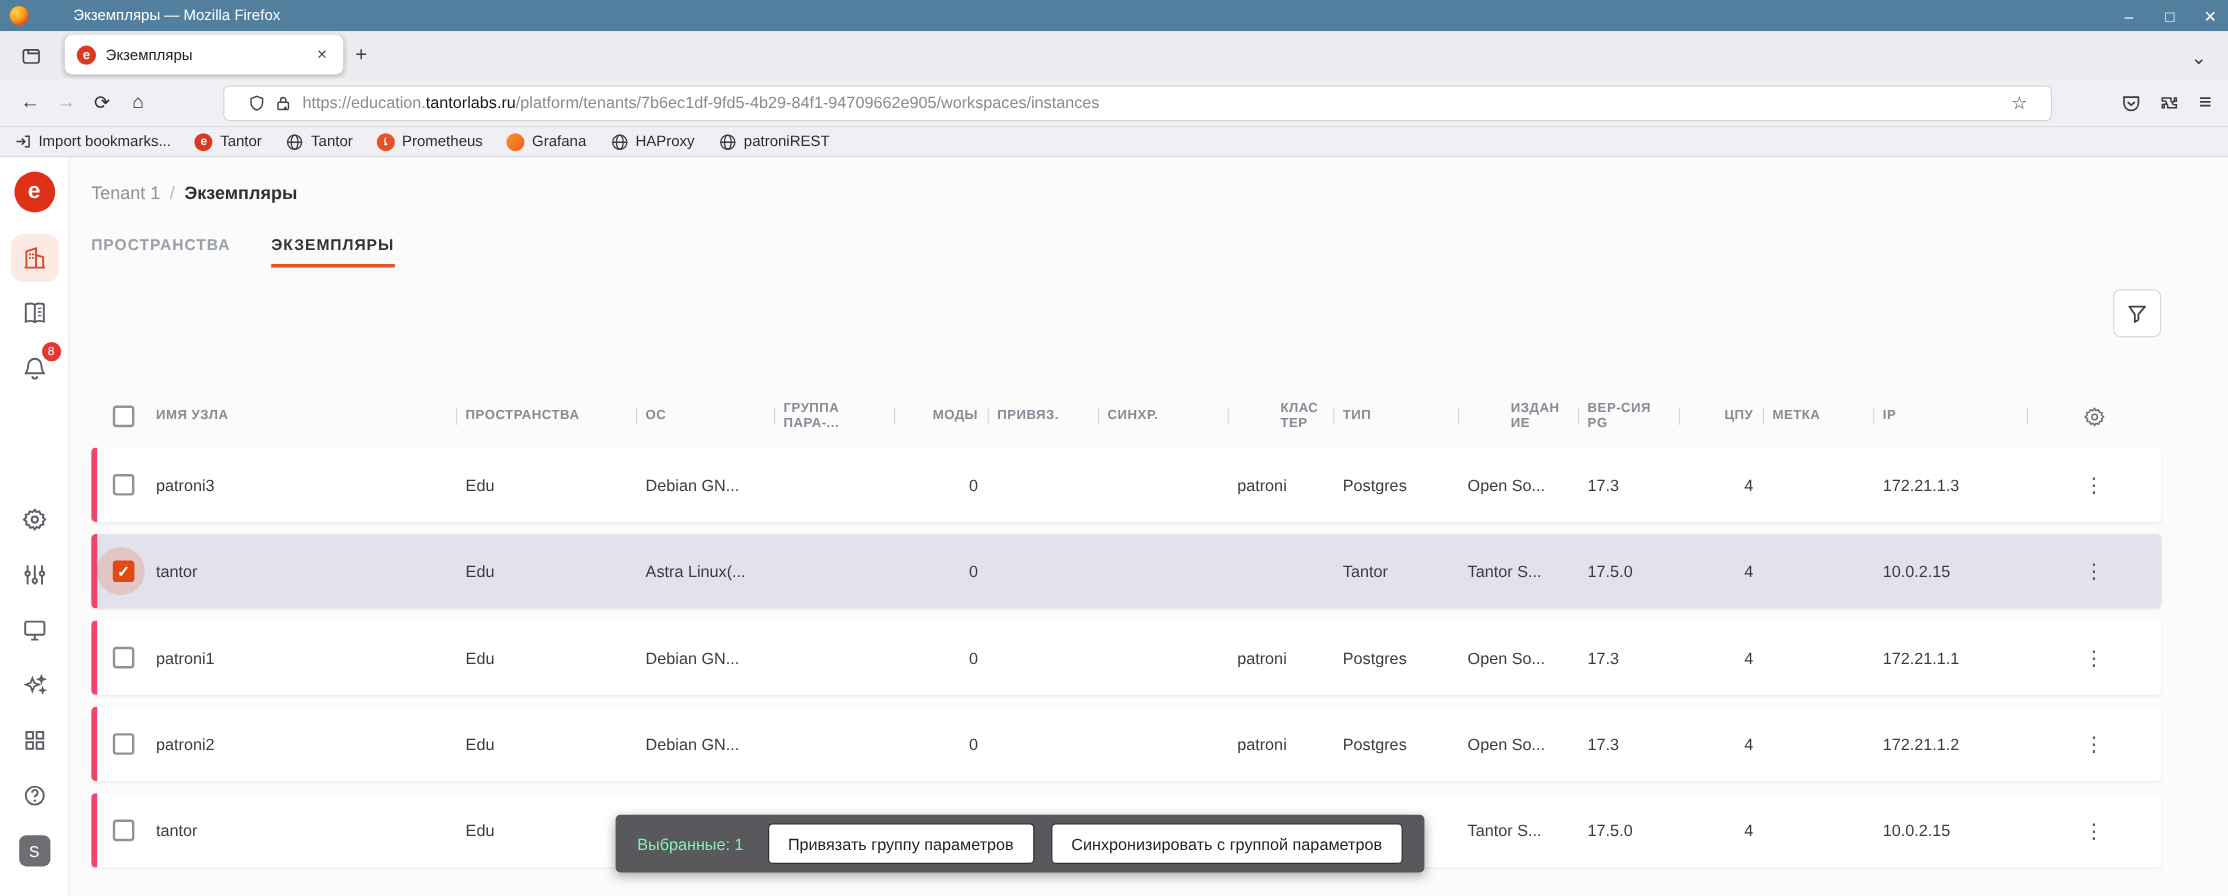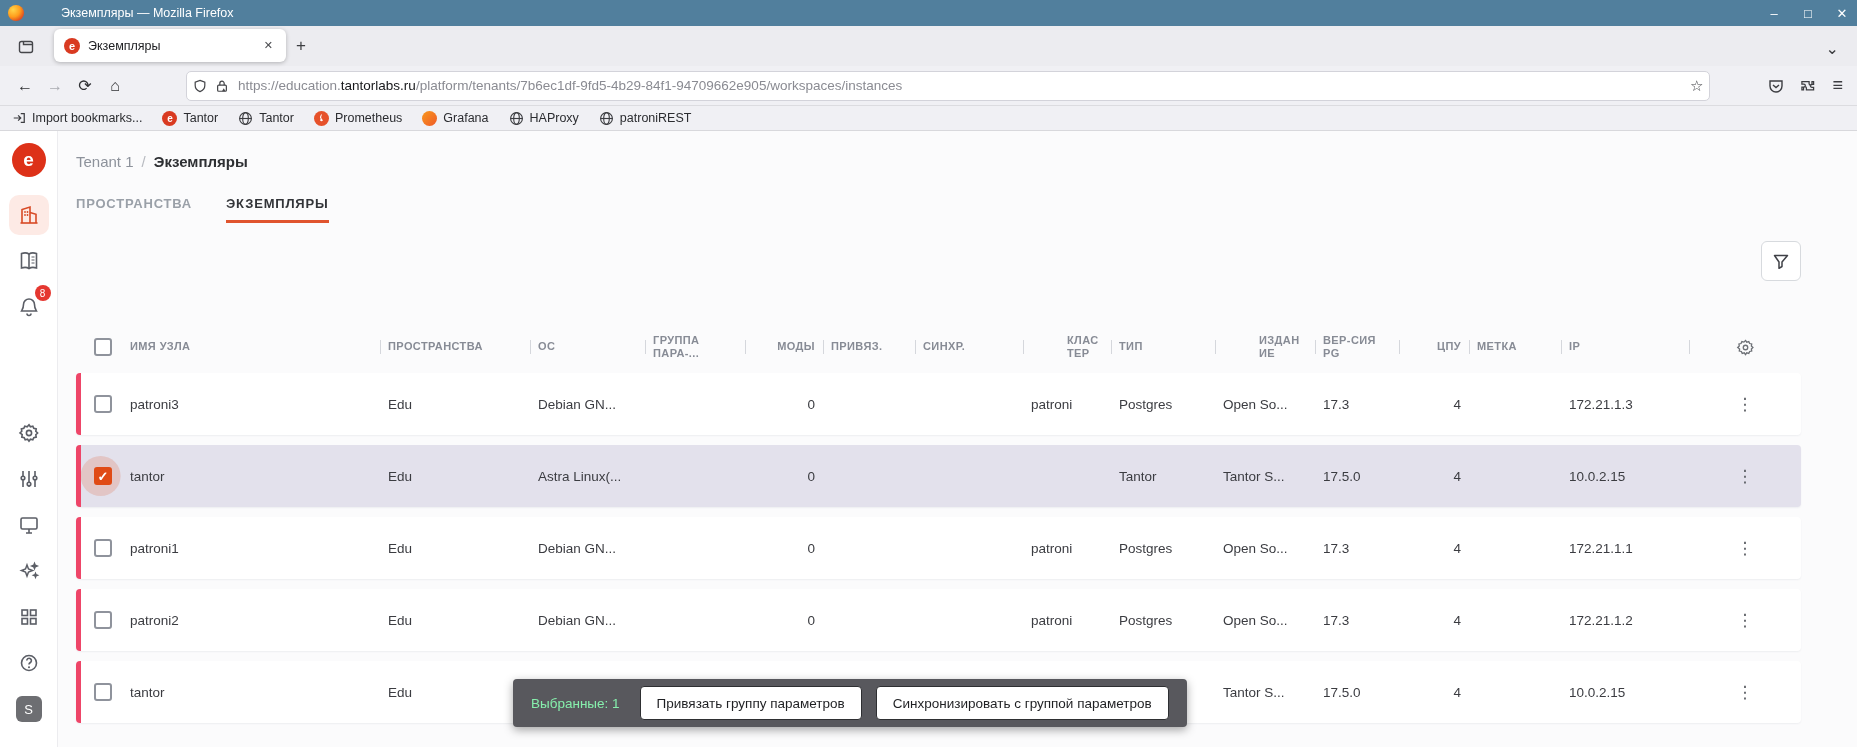--- a/index.html
+++ b/index.html
@@ -18,21 +18,21 @@
   .tab { width:232px; height:33px; background:#fff; border-radius:6px; margin-left:12px; display:flex; align-items:center; padding:0 8px 0 10px; box-shadow:0 1px 4px rgba(0,0,0,.25); font-size:12.5px; color:#1c1d20; margin-bottom:4px; }
   .favicon { width:16px; height:16px; border-radius:50%; background:#d93a21; color:#fff; font-size:11px; font-weight:bold; display:flex; align-items:center; justify-content:center; margin-right:8px; }
   .tab .tab-label { flex:1; white-space:nowrap; overflow:hidden; }
   .tab .tab-close { color:#4a4b4f; font-size:11px; padding:3px 5px; border-radius:3px; }
   .newtab-btn { font-size:17px; color:#3c3d41; padding:2px 10px 6px; margin-bottom:4px; }
   .alltabs-btn { margin-left:auto; margin-bottom:8px; color:#3c3d41; padding:0 8px; }
 
   .navbar { height:40px; background:#f0f0f4; display:flex; align-items:center; padding:0 10px; border-bottom:1px solid #dcdce0; }
   .nav-ico { width:30px; height:28px; display:flex; align-items:center; justify-content:center; font-size:16px; color:#2f3033; border-radius:4px; }
   .nav-ico.dis { color:#a9aab0; }
-  .urlbar { flex:1; height:30px; background:#fff; border:1px solid #d3d3da; border-radius:5px; margin:0 58px 0 56px; display:flex; align-items:center; padding:0 6px; font-size:13.5px; }
+  .urlbar { flex:1; height:30px; background:#fff; border:1px solid #d3d3da; border-radius:5px; margin:0 58px 0 56px; display:flex; align-items:center; padding:0 20px; font-size:13.5px; }
   .urlbar .u-dim { color:#8a8b92; }
   .urlbar .u-dom { color:#17181b; }
   .url-text { flex:1; white-space:nowrap; overflow:hidden; }
   .url-star { color:#3c3d41; font-size:15px; margin-left:8px; }
   .nav-right { display:flex; gap:16px; align-items:center; color:#3c3d41; margin-right:4px; }
   .menu-ico { font-size:18px; }
 
   .bookmarksbar { height:25px; background:#f0f0f4; border-bottom:1px solid #d8d8dc; display:flex; gap:20px; padding:0 12px; font-size:12.5px; color:#2b2c30; }
   .bm { display:flex; align-items:center; gap:6px; white-space:nowrap; }
   .bm-ico { width:15px; height:15px; border-radius:50%; display:flex; align-items:center; justify-content:center; }

